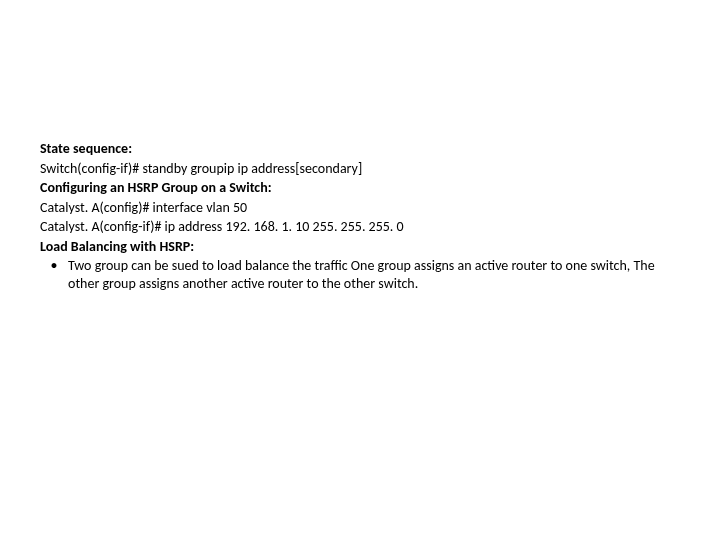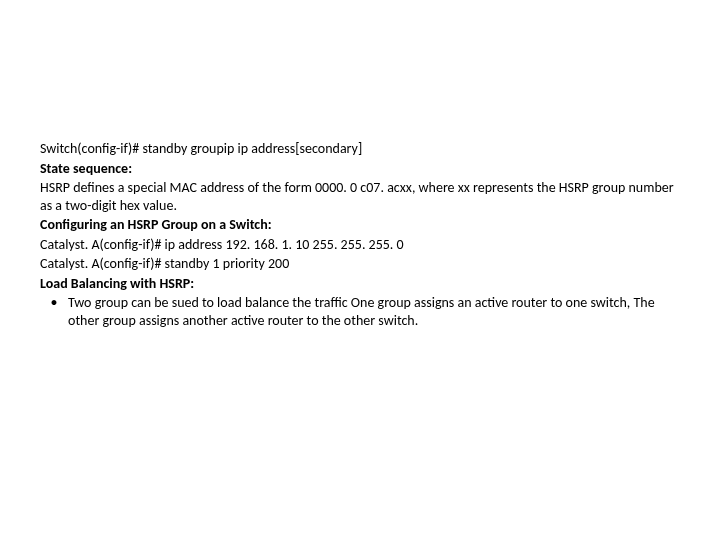--- a/index.html
+++ b/index.html
@@ -36,31 +36,30 @@
   }
   .bullet-text {
     flex: 1;
   }
 </style>
 </head>
 <body>
 
 <div class="slide">
 
+  <p class="line bold">State sequence:</p>
+
   <p class="line">Switch(config-if)# standby groupip ip address[secondary]</p>
 
-  <p class="line bold">State sequence:</p>
 
-
-  <p class="line">HSRP defines a special MAC address of the form 0000. 0 c07. acxx, where xx represents the HSRP group number as a two-digit hex value.</p>
 
   <p class="line bold">Configuring an HSRP Group on a Switch:</p>
 
+  <p class="line">Catalyst. A(config)# interface vlan 50</p>
   <p class="line">Catalyst. A(config-if)# ip address 192. 168. 1. 10 255. 255. 255. 0</p>
-  <p class="line">Catalyst. A(config-if)# standby 1 priority 200</p>
 
   <p class="line bold">Load Balancing with HSRP:</p>
 
   <div class="line bullet-row">
     <span class="bullet-mark">•</span>
     <span class="bullet-text">Two group can be sued to load balance the traffic  One group assigns an active router to one switch, The other group assigns another active router to the other switch.</span>
   </div>
 
 
 </div>

